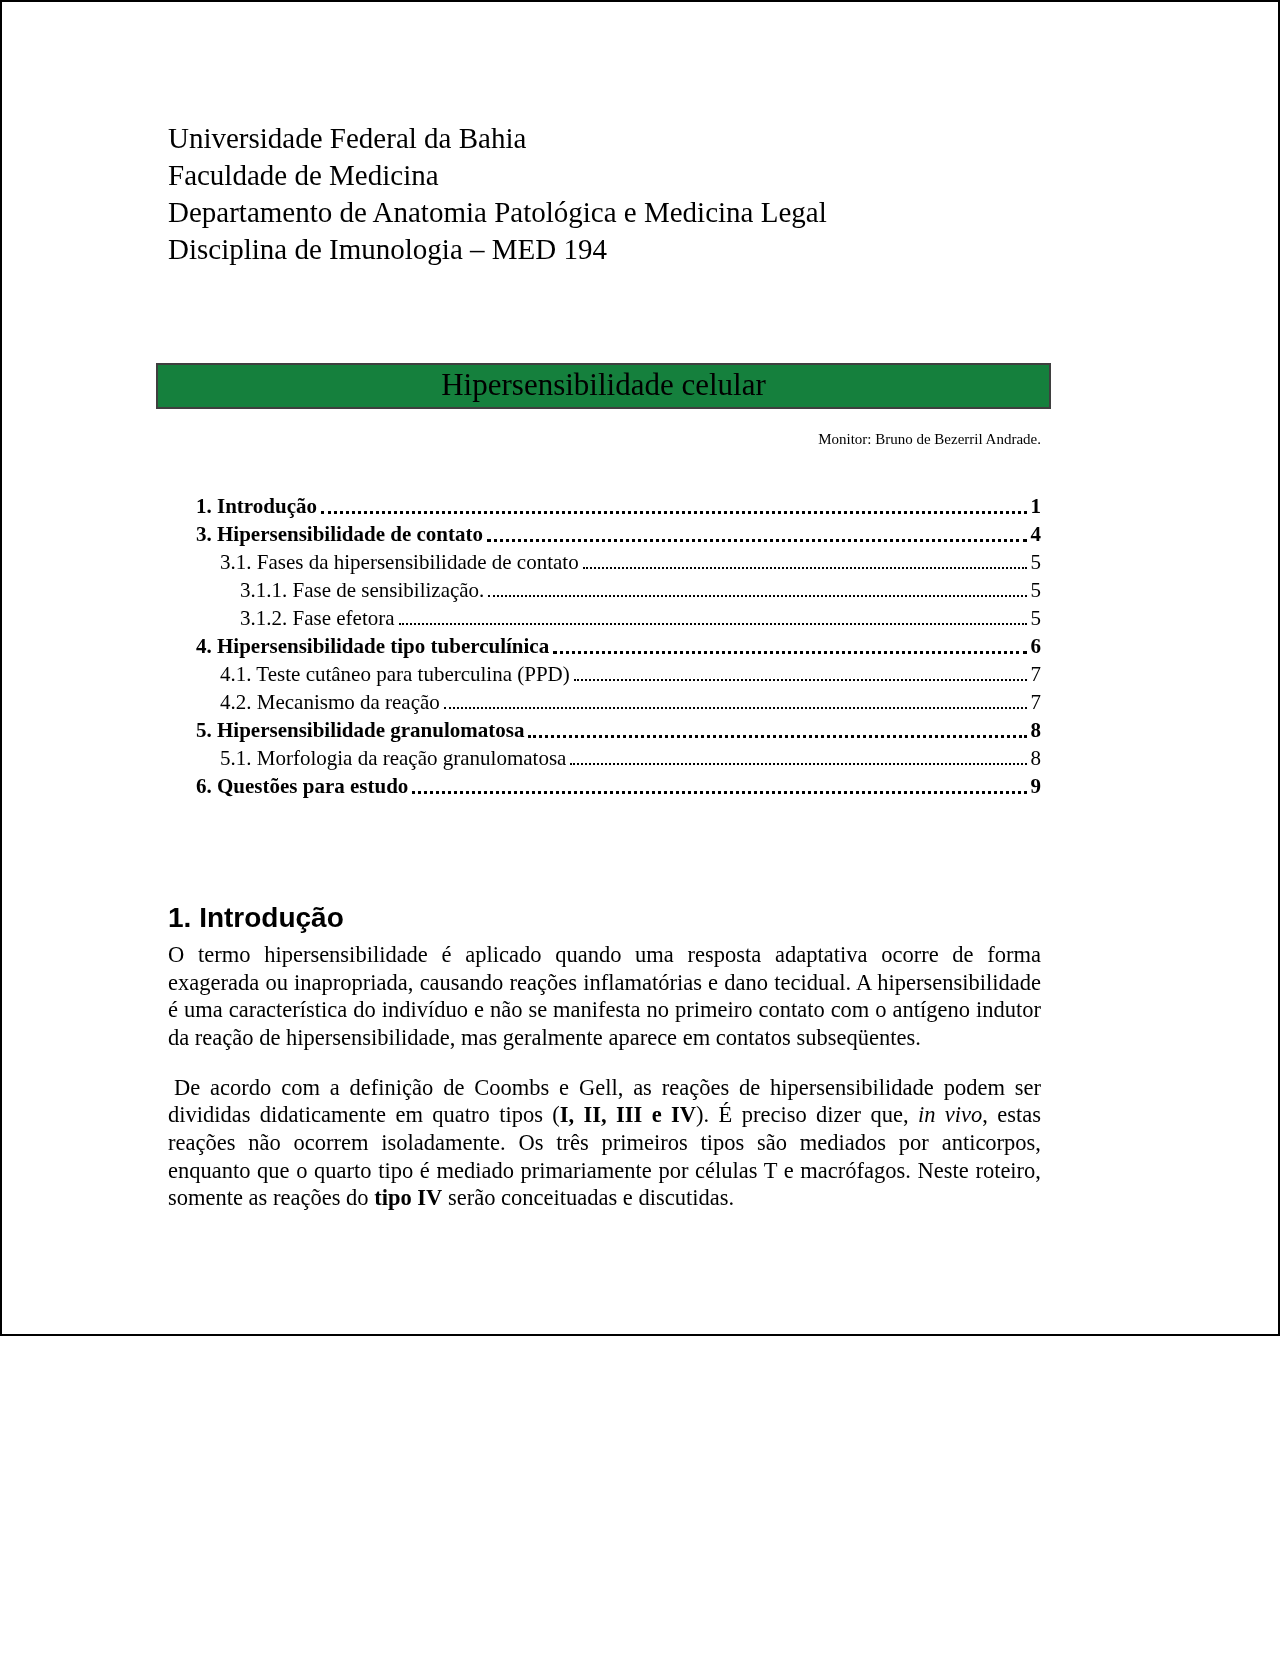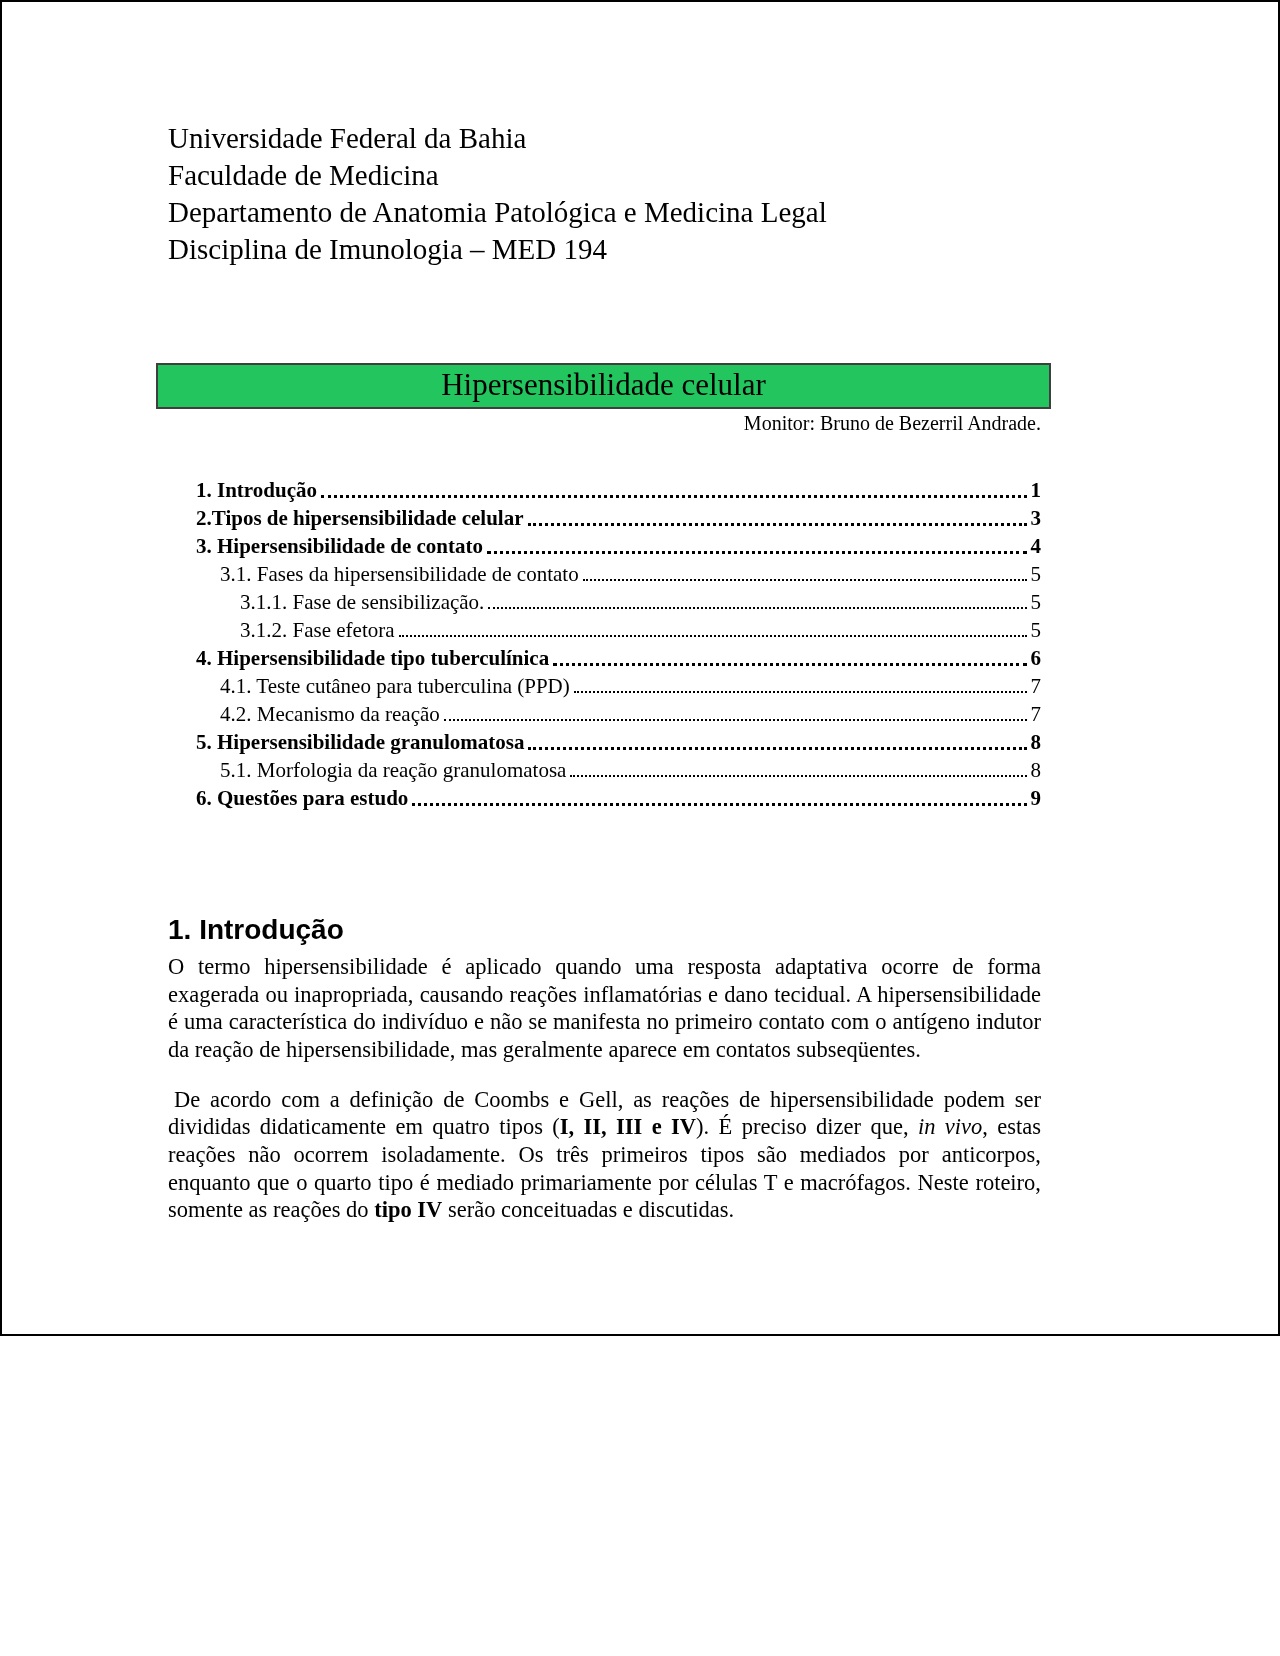--- a/index.html
+++ b/index.html
@@ -16,32 +16,32 @@
   }
   .doc {
     box-sizing: border-box;
     padding: 118px 237px 0 166px;
   }
   .header-block { font-size: 29px; line-height: 37px; }
   .header-line { white-space: nowrap; }
 
   .title-box {
     margin: 95px -10px 0 -12px;
-    background: #22c55e;
+    background: #15803d;
     border: 2px solid #3f3f3f;
     text-align: center;
     font-size: 31px;
     line-height: 36px;
     padding: 2px 0 4px 0;
   }
   .monitor {
     text-align: right;
-    font-size: 20px;
+    font-size: 15px;
     line-height: 25px;
-    margin-top: 2px;
+    margin-top: 18px;
   }
 
   .sumario {
     font-family: "Liberation Sans", "DejaVu Sans", sans-serif;
     font-weight: bold;
     font-size: 27px;
     margin-top: 74px;
   }
 
   .toc { margin-top: 40px; font-size: 21px; padding-left: 28px; }
@@ -94,25 +94,20 @@
     <div class="monitor">Monitor: Bruno de Bezerril Andrade.</div>
 
 
     <div class="toc">
         <div class="toc-row lvl0 bold">
           <span class="toc-label">1. Introdução</span>
           <span class="leader"></span>
           <span class="toc-page">1</span>
         </div>
         <div class="toc-row lvl0 bold">
-          <span class="toc-label">2.Tipos de hipersensibilidade celular</span>
-          <span class="leader"></span>
-          <span class="toc-page">3</span>
-        </div>
-        <div class="toc-row lvl0 bold">
           <span class="toc-label">3. Hipersensibilidade de contato</span>
           <span class="leader"></span>
           <span class="toc-page">4</span>
         </div>
         <div class="toc-row lvl1">
           <span class="toc-label">3.1. Fases da hipersensibilidade de contato</span>
           <span class="leader"></span>
           <span class="toc-page">5</span>
         </div>
         <div class="toc-row lvl2">

